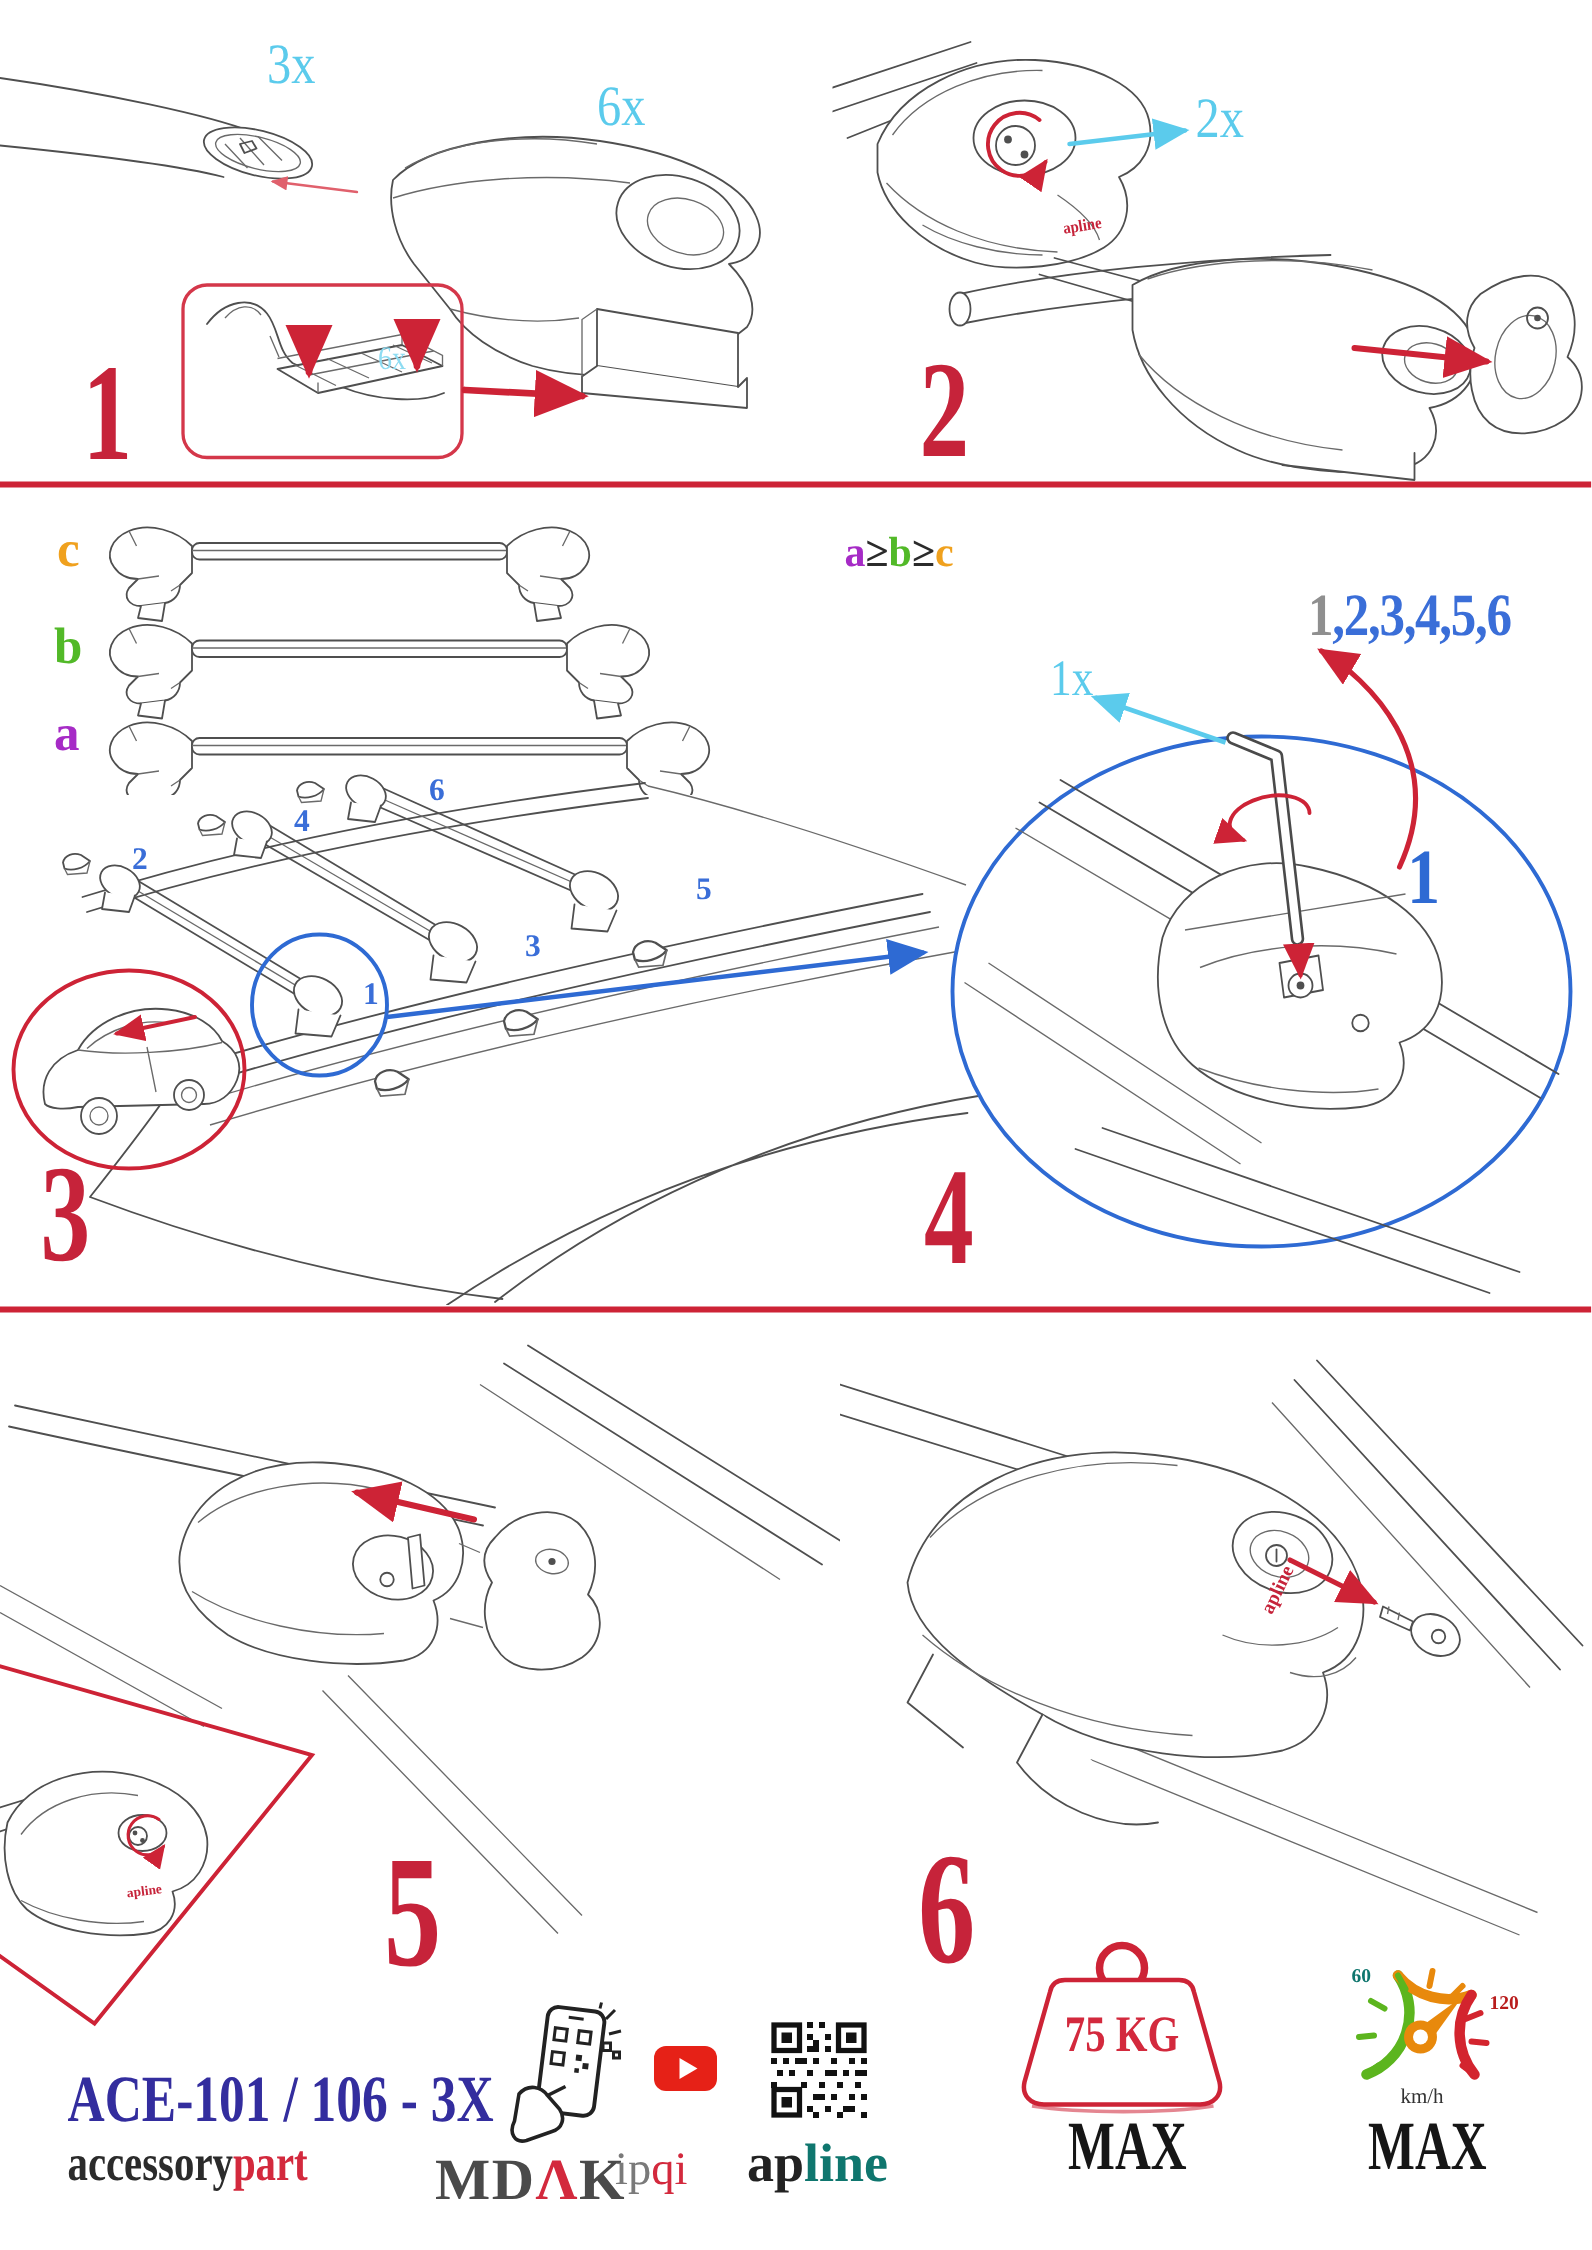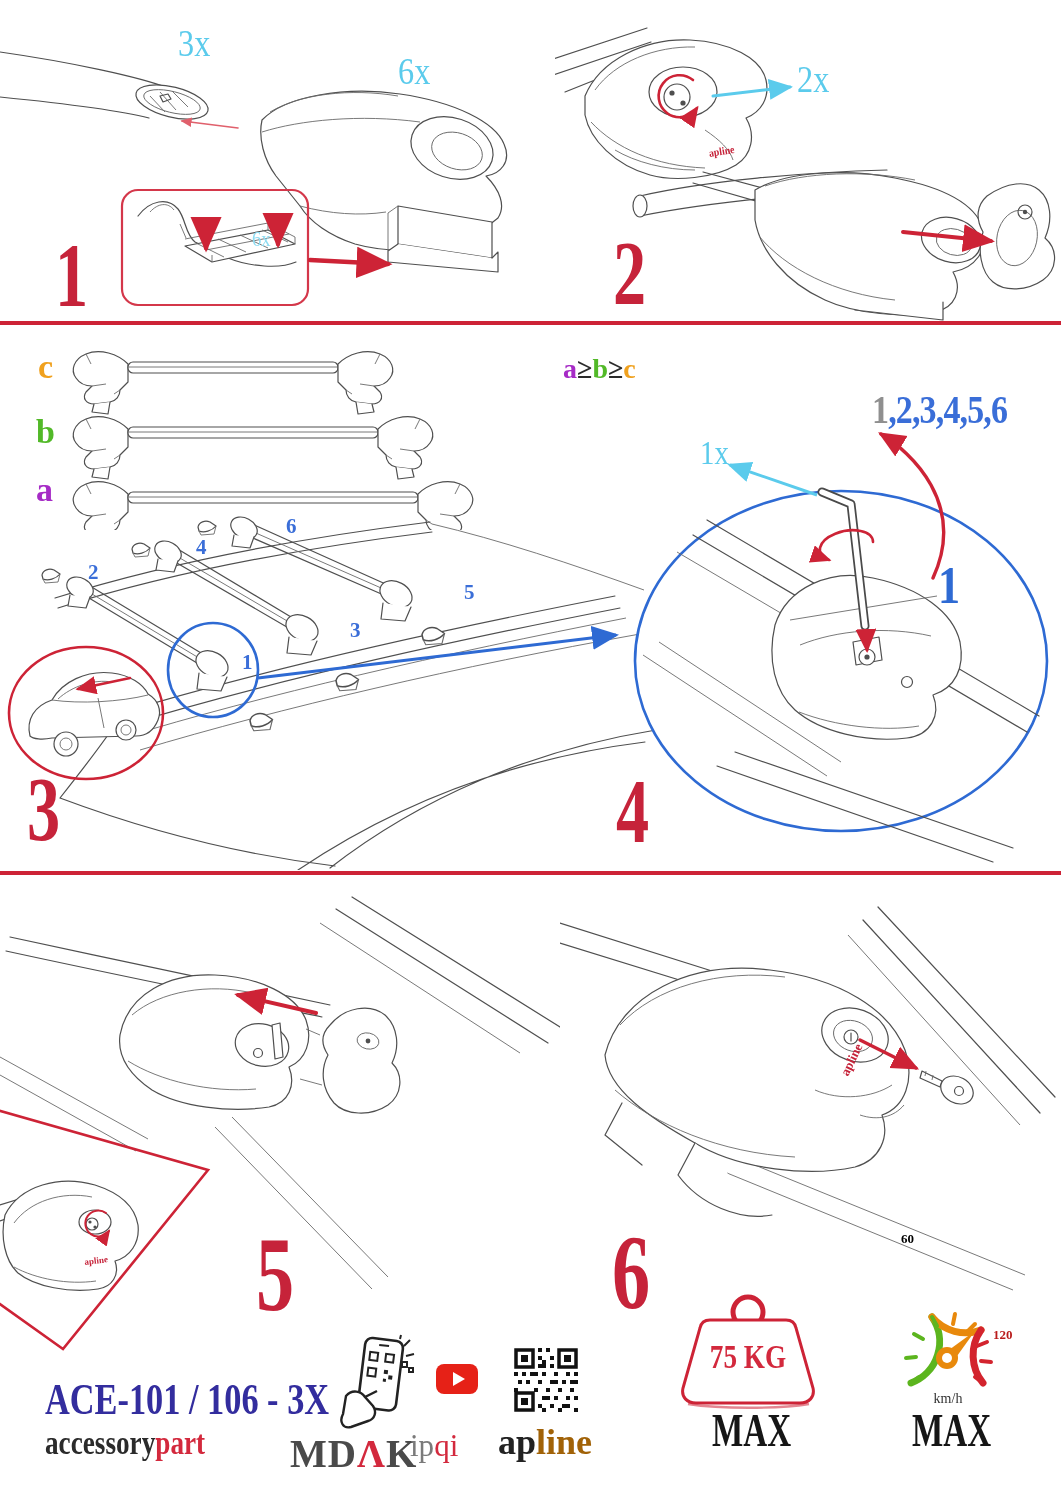--- a/index.html
+++ b/index.html
@@ -420,21 +420,21 @@
         <rect x="7" y="50" width="7" height="7"></rect>
       <path d="M24,0h4v4h-4z M32,0h4v4h-4z M24,8h4v4h-4z M36,8h4v4h-4z M28,12h4v4h-4z M24,16h8v4h-8z M36,16h4v4h-4z
                M0,24h4v4h-4z M8,24h4v4h-4z M16,24h8v4h-8z M28,24h4v4h-4z M40,24h4v4h-4z M52,24h4v4h-4z M60,24h4v4h-4z
                M4,32h4v4h-4z M12,32h4v4h-4z M24,32h4v4h-4z M36,32h8v4h-8z M48,32h4v4h-4z M56,32h8v4h-8z
                M0,40h4v4h-4z M20,40h4v4h-4z M32,40h4v4h-4z M44,40h4v4h-4z M56,40h4v4h-4z
                M28,48h8v4h-8z M40,48h4v4h-4z M52,48h4v4h-4z M60,48h4v4h-4z
                M24,56h4v4h-4z M36,56h4v4h-4z M48,56h8v4h-8z M28,60h4v4h-4z M44,60h4v4h-4z M60,60h4v4h-4z"></path>
     </g>
   </svg>
   <div class="abs" style="left:498px;top:1424px;font-size:36px;font-weight:700;line-height:1">
-    <span style="color:#222">ap</span><span style="color:#a16207">line</span>
+    <span style="color:#222">ap</span><span style="color:#0f766e">line</span>
   </div>
 
   <svg class="abs" style="left:676px;top:1290px" width="148" height="126" viewBox="0 0 148 126">
     <circle cx="72" cy="22" r="15" fill="none" stroke="#cd2336" stroke-width="5"></circle>
     <path d="M34,30 L110,30 C116,30 119,33 120,38 L137,98 C139,107 133,113 124,113 L20,113 C11,113 5,107 7,98 L24,38 C25,33 28,30 34,30 Z" fill="#fff" stroke="#cd2336" stroke-width="3"></path>
     <path d="M12,114 C44,119 102,119 133,114" stroke="#cd2336" stroke-width="2.4" fill="none" opacity=".55"></path>
   </svg>
   <span class="abs" style="left:695px;top:1340px;width:106px;text-align:center;color:#d3293d;font-size:34px;font-weight:600;transform:scaleX(.8);transform-origin:center top;line-height:1">75 KG</span>
   <span class="abs maxlabel" style="left:698px;top:1408px;width:100px">MAX</span>
 
@@ -452,18 +452,18 @@
           <path d="M90,34 L83,41" stroke="#e8890c"></path>
         <path d="M102,52 L92,56" stroke="#d3242e"></path>
           <path d="M106,72 L96,71" stroke="#d3242e"></path>
           <path d="M98,93 L90,87" stroke="#d3242e"></path>
       </g>
     </g>
     <path d="M57,65 L67,73 L90,41 Z" fill="#e8890c"></path>
     <circle cx="62" cy="68" r="11" fill="#e8890c"></circle>
     <circle cx="62" cy="68" r="5" fill="#fff"></circle>
   </svg>
-  <span class="abs smalllbl" style="left:901px;top:1232px;color:#000000">60</span>
+  <span class="abs smalllbl" style="left:901px;top:1310px;color:#0f766e">60</span>
   <span class="abs smalllbl" style="left:993px;top:1328px;color:#b91c1c">120</span>
   <span class="abs" style="left:922px;top:1392px;width:52px;text-align:center;color:#333;font-size:14px;line-height:1">km/h</span>
   <span class="abs maxlabel" style="left:898px;top:1408px;width:100px">MAX</span>
 
 </div>
 
 </body></html>

